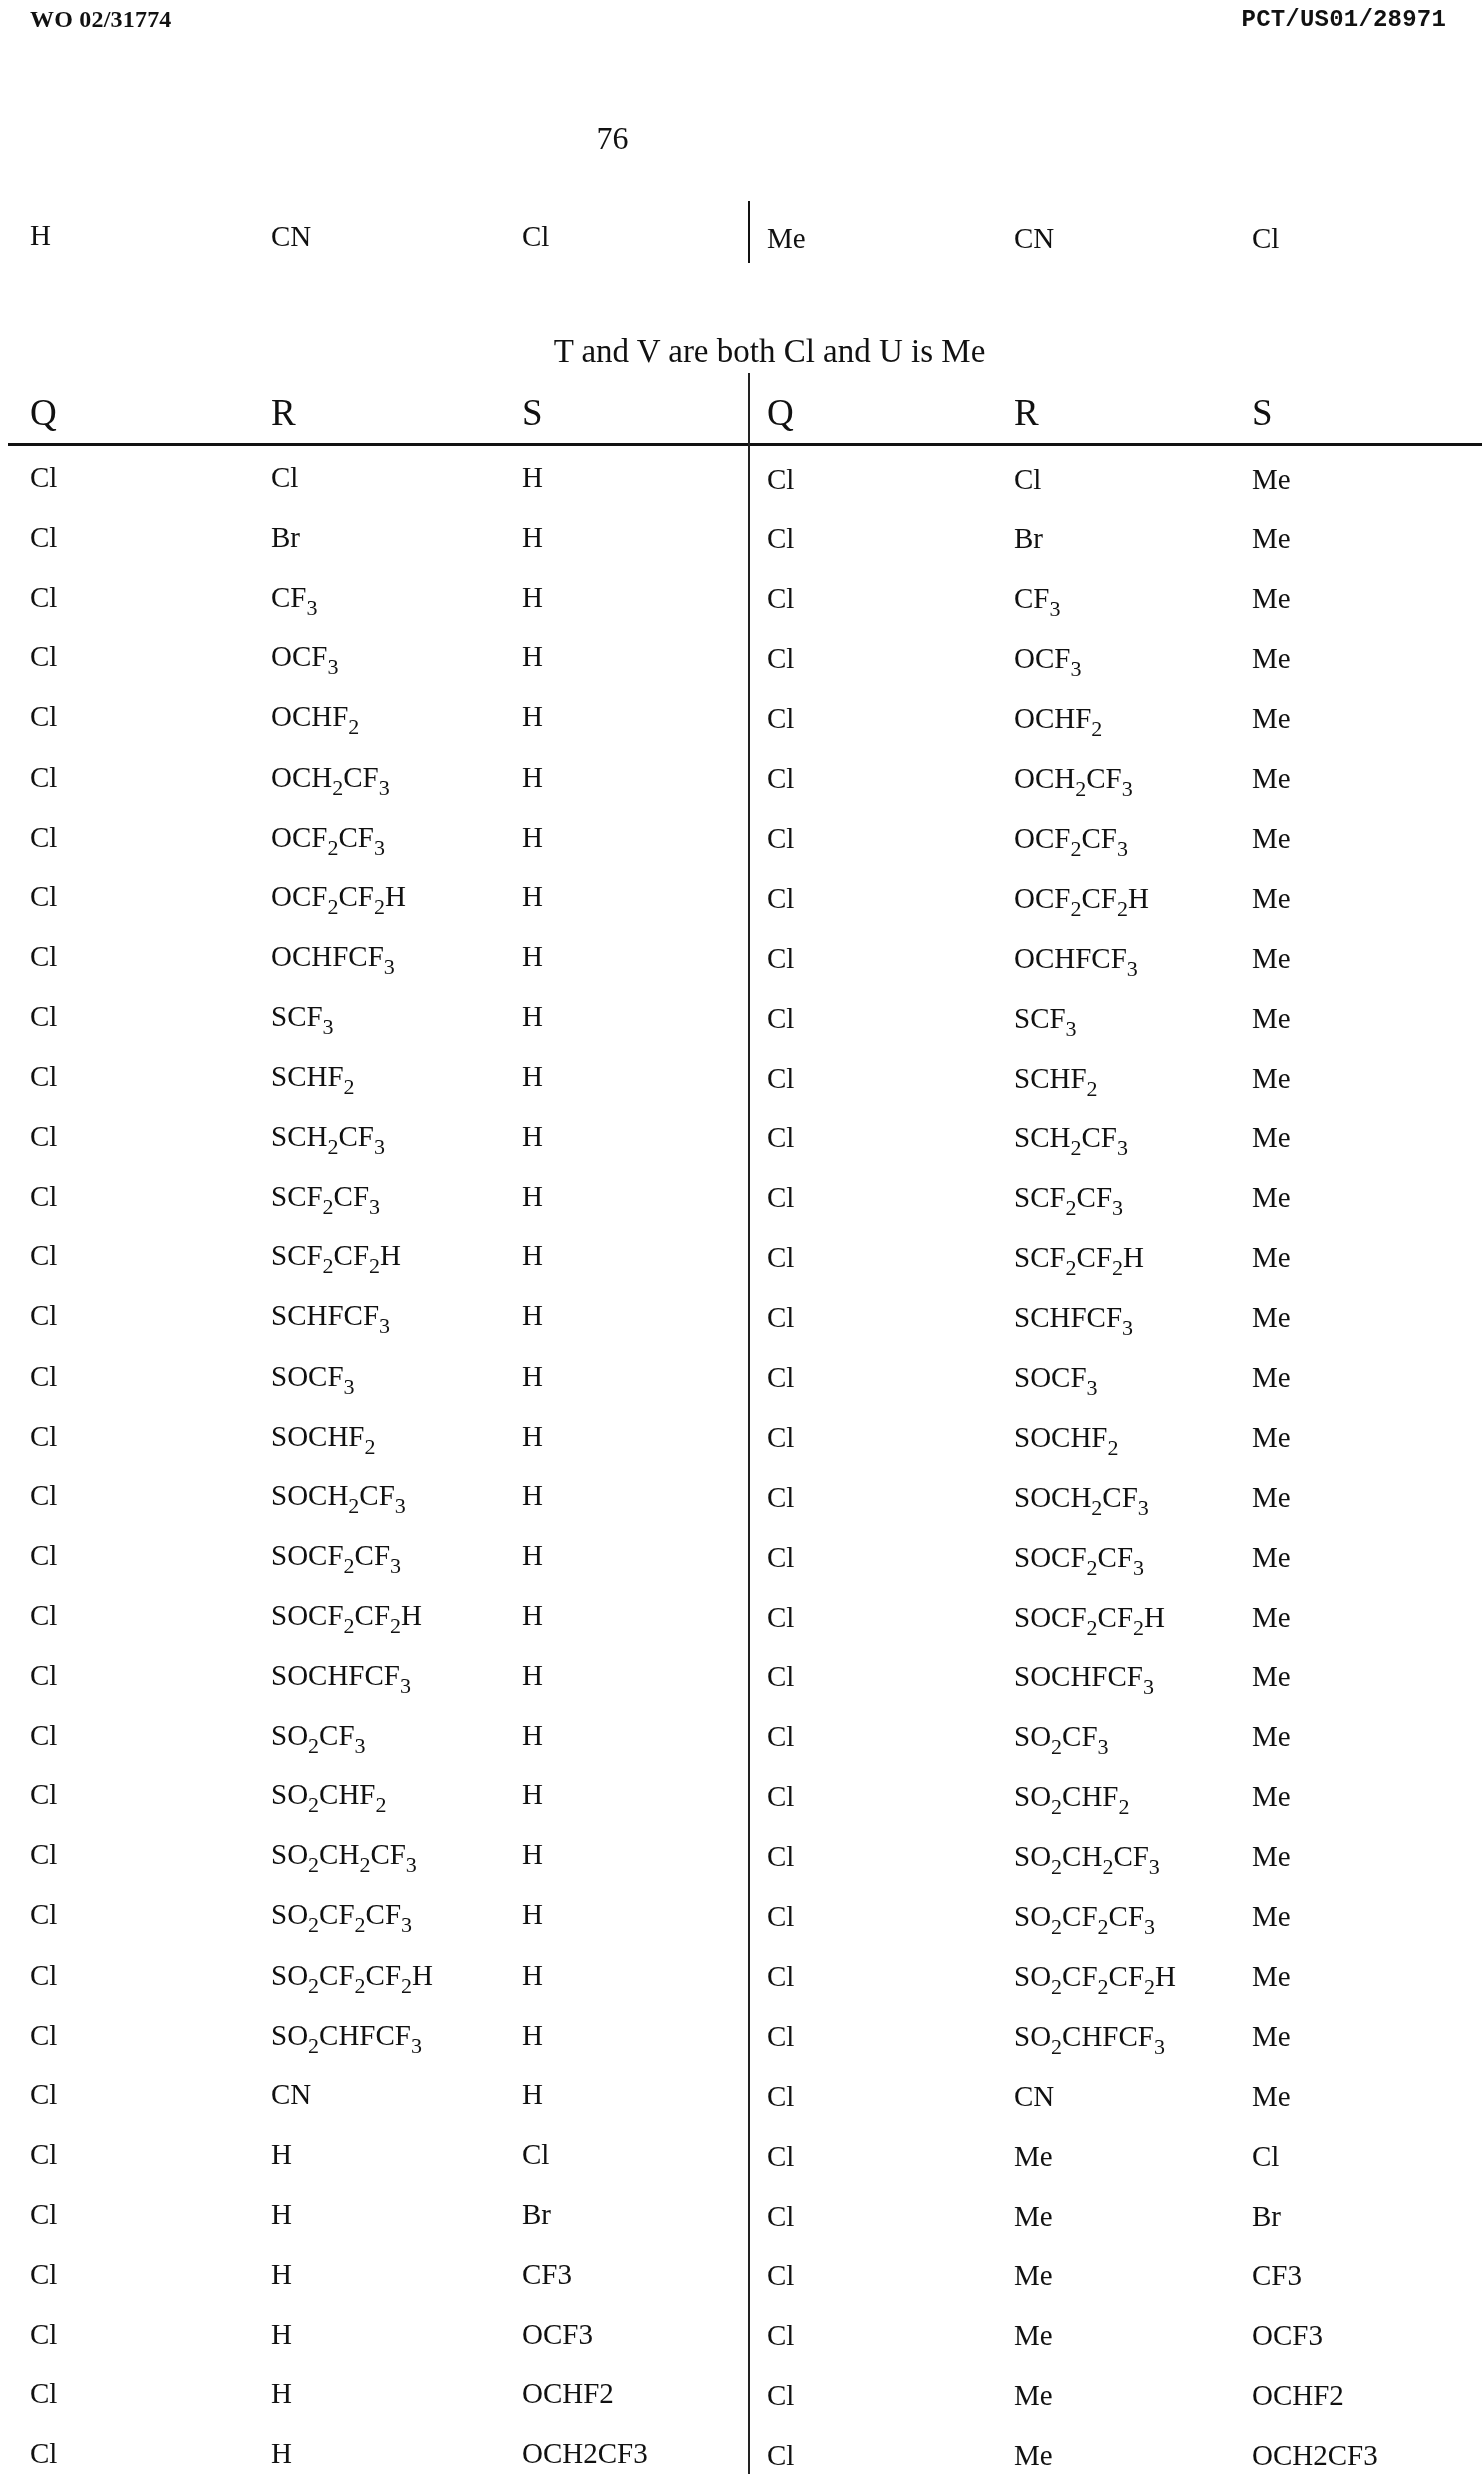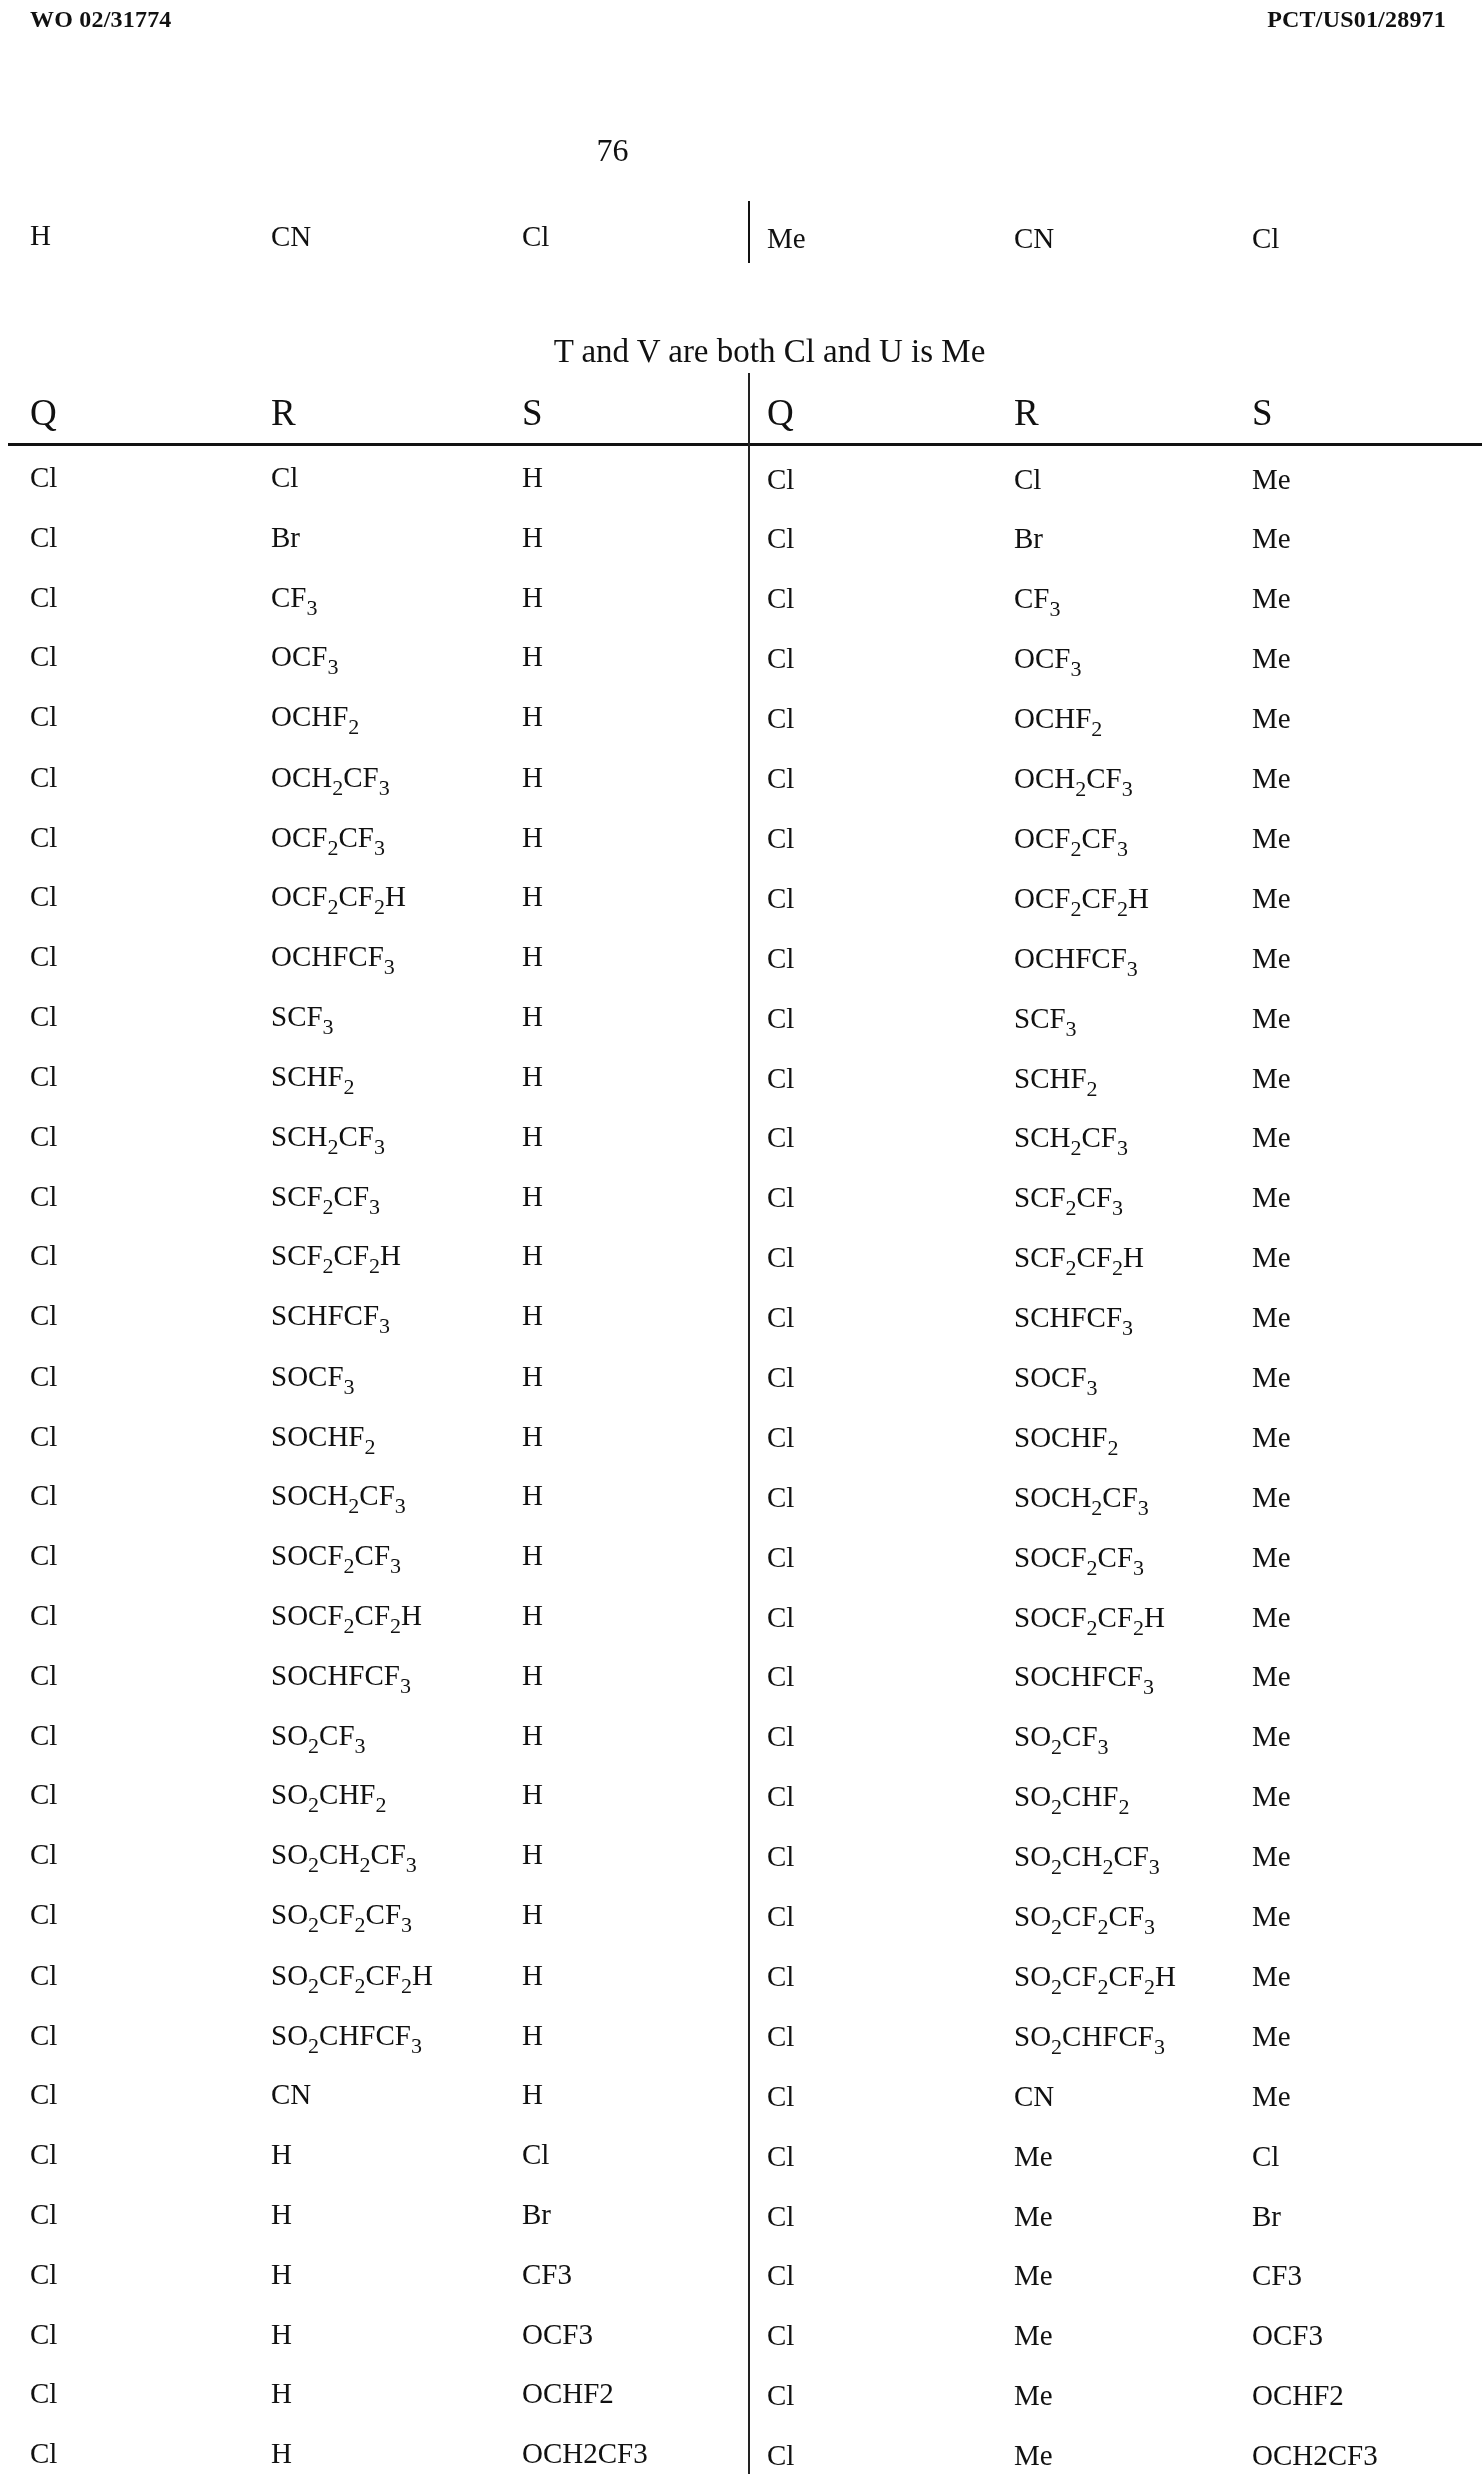--- a/index.html
+++ b/index.html
@@ -2,22 +2,22 @@
 <html style="font-size:12.8px"><head>
   <meta charset="utf-8">
   <style>
     html, body { margin: 0; padding: 0; background: #ffffff; }
     body {
       width: 1483px; height: 2475px; position: relative; overflow: hidden;
       font-family: "Liberation Serif", "DejaVu Serif", serif; color: #111;
     }
     .hdr { position: absolute; top: 6.4px; font-weight: bold; font-size: 24px; letter-spacing: 0.2px; }
     .hdr.left { left: 30px; }
-    .hdr.right { right: 37px; }
-    .pageno { position: absolute; top: 132px; left: 0; width: 1225px; text-align: center; font-size: 32px; }
+    .hdr.right { right: 37px; font-family: Liberation Mono, monospace; }
+    .pageno { position: absolute; top: 120px; left: 0; width: 1225px; text-align: center; font-size: 32px; }
     .cell { position: absolute; font-size: 29px; line-height: 32px; white-space: nowrap; }
     .cell sub { font-size: 22px; vertical-align: -8px; line-height: 0; }
     .caption { position: absolute; top: 333px; left: 0; width: 1539px; text-align: center; font-size: 33px; }
     .colhdr { position: absolute; top: 391px; font-size: 37px; }
     .hrule { position: absolute; left: 8px; width: 1475px; top: 443px; height: 3.2px; background: #111; }
     .vrule-top { position: absolute; left: 748px; top: 201px; width: 2.4px; height: 62px; background: #111; }
     .vrule { position: absolute; left: 748px; top: 373px; width: 1.6px; height: 2101px; background: #222; }
     .c0 { left: 30px; } .c1 { left: 271px; } .c2 { left: 522px; }
     .c3 { left: 767px; } .c4 { left: 1014px; } .c5 { left: 1252px; }
   </style>

